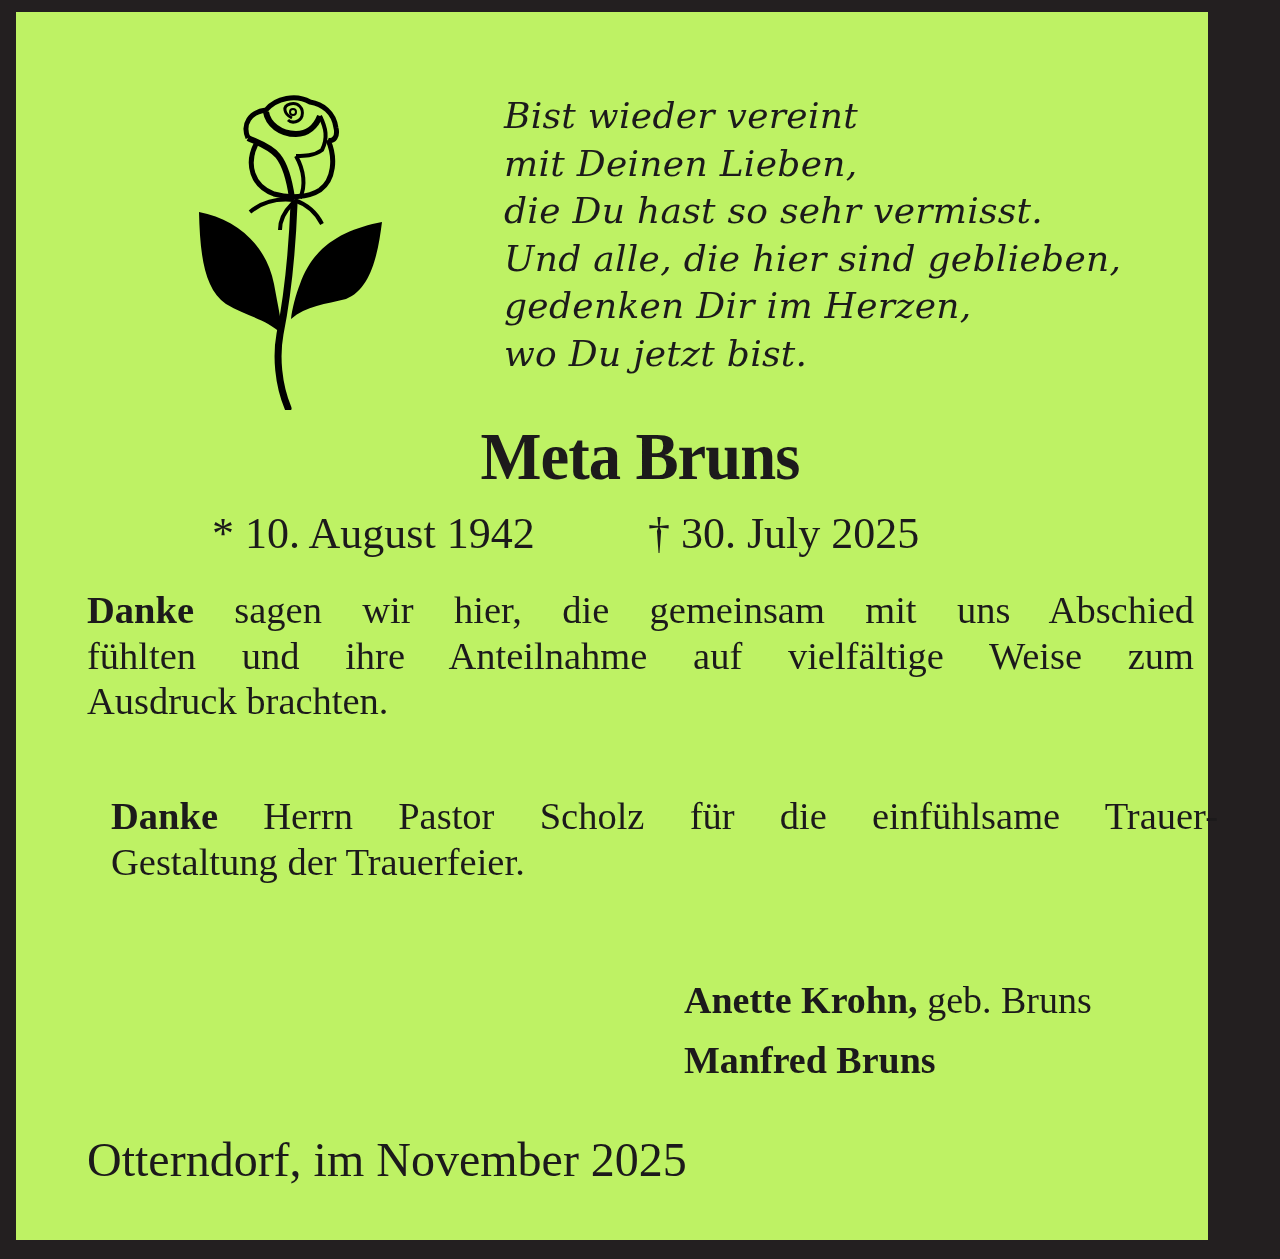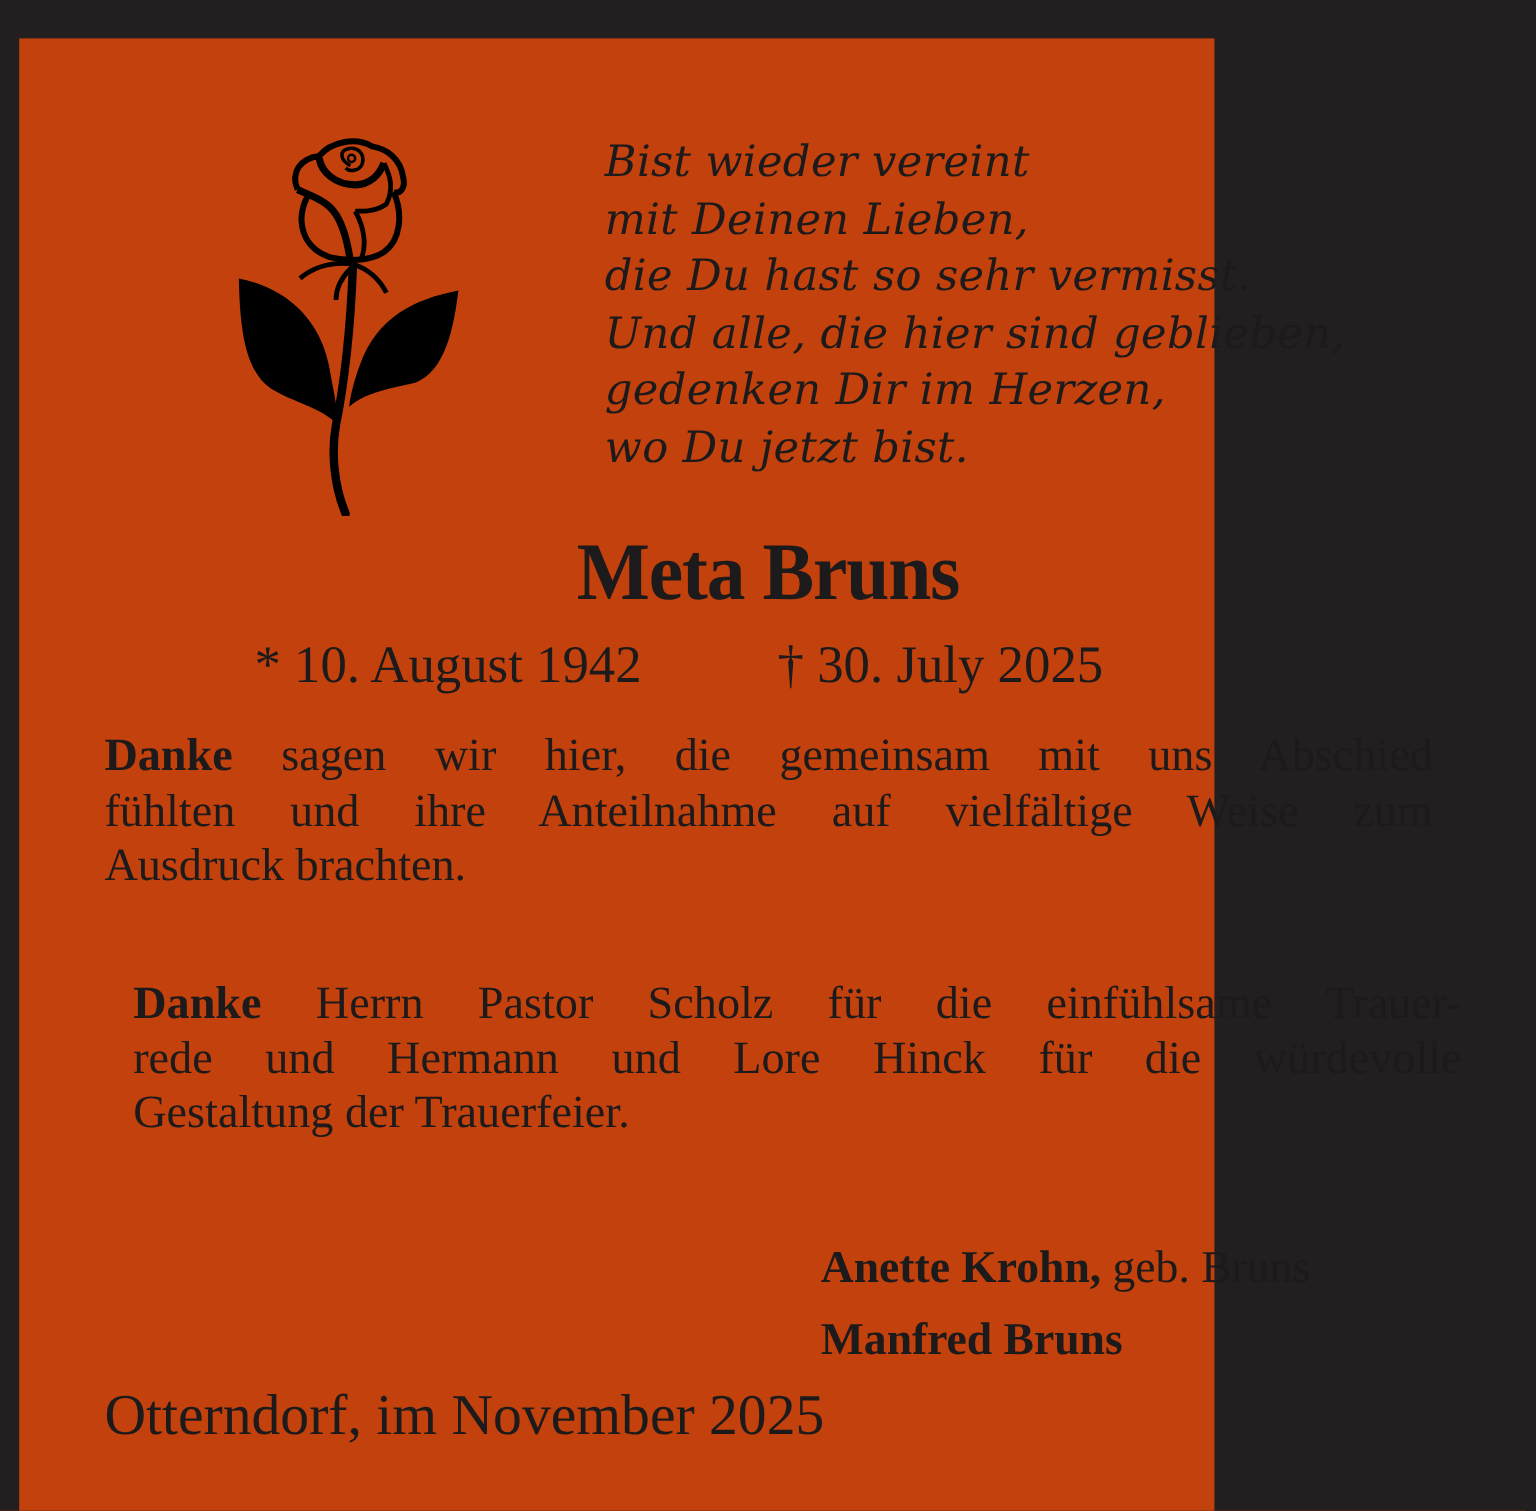--- a/index.html
+++ b/index.html
@@ -6,23 +6,23 @@
     body {
       width: 1280px; height: 1259px;
       background: #231f20;
       position: relative;
       overflow: hidden;
       font-family: "DejaVu Serif", "Liberation Serif", serif;
       color: #1c1a1b;
     }
     .card {
       position: absolute;
-      left: 16px; top: 32px;
-      width: 996px; height: 1228px;
-      background: #c2410c;
+      left: 16px; top: 12px;
+      width: 1192px; height: 1228px;
+      background: #bef264;
     }
     .rose {
       position: absolute;
       left: 180px; top: 82px;
       width: 190px; height: 316px;
     }
     .poem {
       position: absolute;
       left: 488px; top: 80px;
       font-family: "DejaVu Serif", serif;
@@ -69,21 +69,20 @@
     .para2 { top: 782px; margin-left: 24px; }
     .para .line { display: block; text-align: justify; text-align-last: justify; white-space: nowrap; }
     .para .line.last { text-align-last: left; }
     .sig {
       position: absolute;
       left: 668px;
       font-family: "Liberation Serif", serif;
       font-size: 38px;
       line-height: 48px;
       white-space: nowrap;
-      margin-top: 36px;
     }
     .sig b { font-weight: bold; }
     .sig1 { top: 964px; }
     .sig2 { top: 1024px; }
     .place {
       position: absolute;
       left: 71px; top: 1124px;
       font-family: "Liberation Serif", serif;
       font-size: 48px;
       line-height: 48px;
@@ -134,21 +133,20 @@
   <div class="dates death">† 30. July 2025</div>
 
   <div class="para para1">
     <span class="line"><b>Danke</b><span> sagen wir hier, die gemeinsam mit uns Abschied</span></span>
     <span class="line">fühlten und ihre Anteilnahme auf vielfältige Weise zum</span>
     <span class="line last">Ausdruck brachten.</span>
   </div>
 
   <div class="para para2">
     <span class="line"><b>Danke</b><span> Herrn Pastor Scholz für die einfühlsame Trauer-</span></span>
-    <span class="line">rede und Hermann und Lore Hinck für die würdevolle</span>
     <span class="line last">Gestaltung der Trauerfeier.</span>
   </div>
 
   <div class="sig sig1"><b>Anette Krohn,</b><span> geb. Bruns</span></div>
   <div class="sig sig2"><b>Manfred Bruns</b></div>
 
   <div class="place">Otterndorf, im November 2025</div>
 </div>
 
 </body></html>

